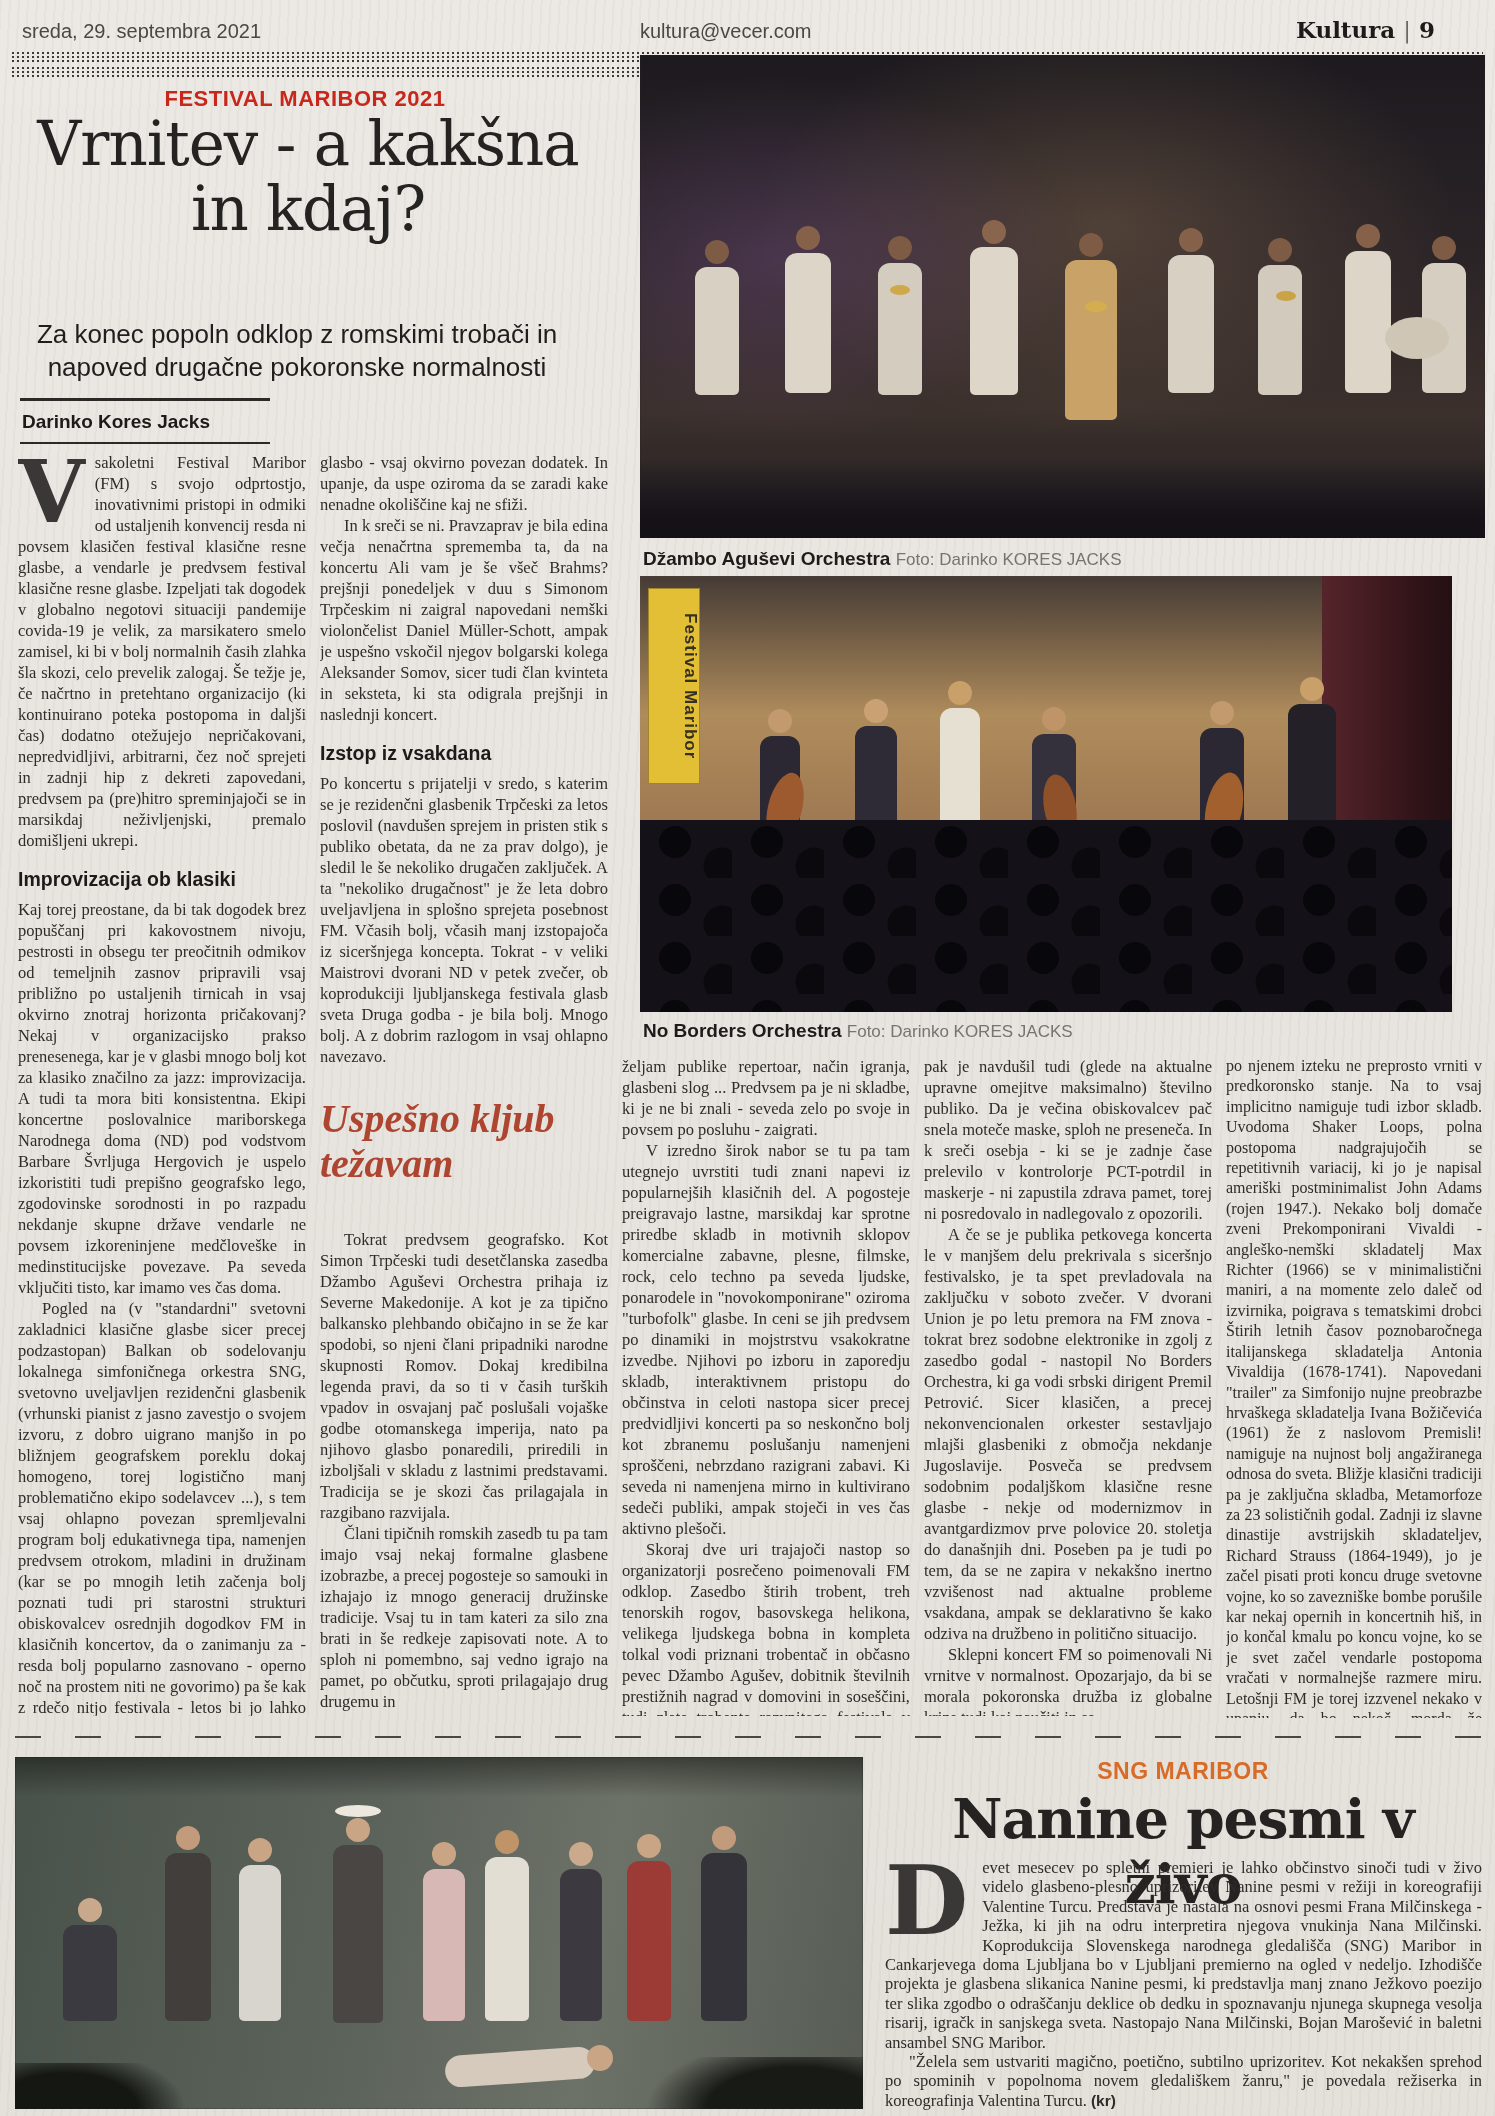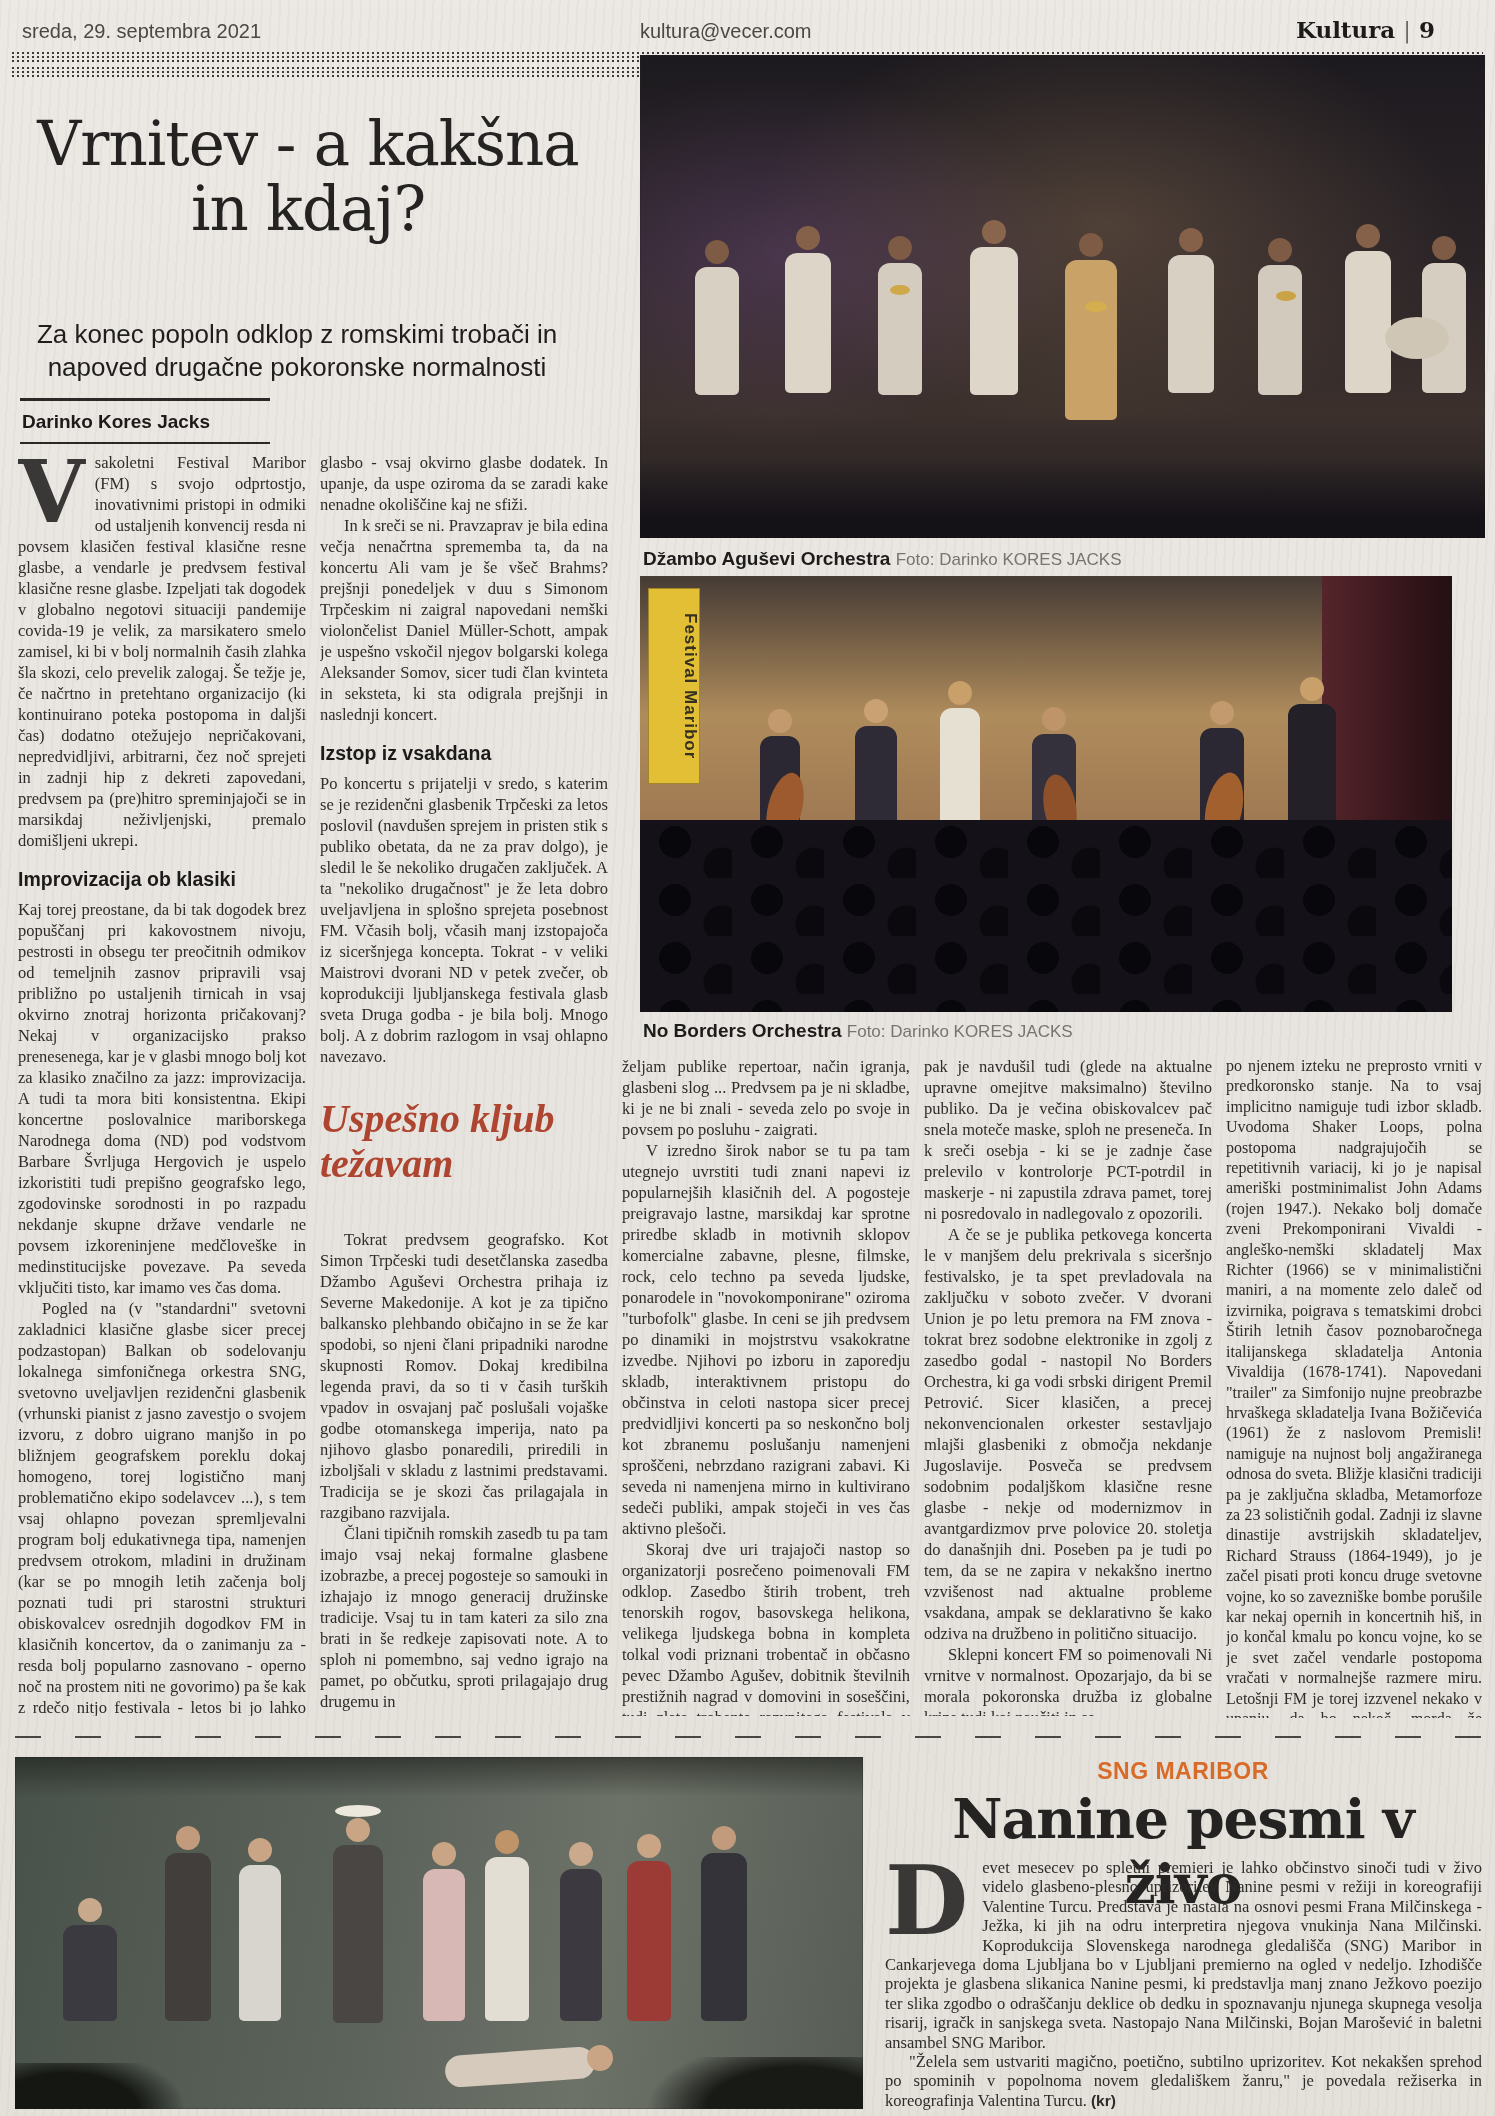--- a/index.html
+++ b/index.html
@@ -82,20 +82,21 @@
     <div class="dotrow"></div>
       <div class="dotrow"></div>
       <div class="dotrow"></div>
   </div>
   <div class="abs" style="left:12px;top:67px;width:1471px;">
     <div class="dotrow"></div>
       <div class="dotrow"></div>
       <div class="dotrow"></div>
   </div>
 
+  <div class="abs kicker" style="left:20px;top:86px;width:570px;">FESTIVAL MARIBOR 2021</div>
   <div class="abs headline" style="left:18px;top:112px;width:580px;">Vrnitev - a kakšna in kdaj?</div>
   <div class="abs deck" style="left:16px;top:318px;width:562px;">Za konec popoln odklop z romskimi trobači in napoved drugačne pokoronske normalnosti</div>
   <div class="abs byline" style="left:20px;top:398px;width:248px;">Darinko Kores Jacks</div>
 
   <div class="abs photo" style="left:640px;top:55px;width:845px;height:483px;
        background:
          radial-gradient(420px 260px at 16% 42%, rgba(140,92,160,.30), rgba(0,0,0,0) 70%),
          radial-gradient(500px 300px at 55% 35%, rgba(235,185,125,.20), rgba(0,0,0,0) 70%),
          linear-gradient(180deg,#1d1a1f 0%, #2b2427 42%, #3b302c 74%, #221e21 100%);">
     <div class="person" style="left:55px;top:212px;width:44px;height:128px;background:#d8d0c2;">
@@ -169,21 +170,21 @@
   </div>
 
   <div class="abs col" style="left:18px;top:452px;width:288px;height:1264px;">
     <p><span class="dropcap">V</span><span>sakoletni Festival Maribor (FM) s svojo odprtostjo, inovativnimi pristopi in odmiki od ustaljenih konvencij resda ni povsem klasičen festival klasične resne glasbe, a vendarle je predvsem festival klasične resne glasbe. Izpeljati tak dogodek v globalno negotovi situaciji pandemije covida-19 je velik, za marsikatero smelo zamisel, ki bi v bolj normalnih časih zlahka šla skozi, celo prevelik zalogaj. Še težje je, če načrtno in pretehtano organizacijo (ki kontinuirano poteka postopoma in daljši čas) dodatno otežujejo nepričakovani, nepredvidljivi, arbitrarni, čez noč sprejeti in zadnji hip z dekreti zapovedani, predvsem pa (pre)hitro spreminjajoči se in marsikdaj neživljenjski, premalo domišljeni ukrepi.</span></p>
     <h3 class="subhead">Improvizacija ob klasiki</h3>
     <p>Kaj torej preostane, da bi tak dogodek brez popuščanj pri kakovostnem nivoju, pestrosti in obsegu ter preočitnih odmikov od temeljnih zasnov pripravili vsaj približno po ustaljenih tirnicah in vsaj okvirno znotraj horizonta pričakovanj? Nekaj v organizacijsko prakso prenesenega, kar je v glasbi mnogo bolj kot za klasiko značilno za jazz: improvizacija. A tudi ta mora biti konsistentna. Ekipi koncertne poslovalnice mariborskega Narodnega doma (ND) pod vodstvom Barbare Švrljuga Hergovich je uspelo izkoristiti tudi prepišno geografsko lego, zgodovinske sorodnosti in po razpadu nekdanje skupne države vendarle ne povsem izkoreninjene medčloveške in medinstitucijske povezave. Pa seveda vključiti tisto, kar imamo ves čas doma.</p>
     <p class="indent">Pogled na (v "standardni" svetovni zakladnici klasične glasbe sicer precej podzastopan) Balkan ob sodelovanju lokalnega simfoničnega orkestra SNG, svetovno uveljavljen rezidenčni glasbenik (vrhunski pianist z jasno zavestjo o svojem izvoru, z dobro uigrano manjšo in po bližnjem geografskem poreklu dokaj homogeno, torej logistično manj problematično ekipo sodelavcev ...), s tem vsaj ohlapno povezan spremljevalni program bolj edukativnega tipa, namenjen predvsem otrokom, mladini in družinam (kar se po mnogih letih začenja bolj poznati tudi pri starostni strukturi obiskovalcev osrednjih dogodkov FM in klasičnih koncertov, da o zanimanju za - resda bolj popularno zasnovano - operno noč na prostem niti ne govorimo) pa še kak z rdečo nitjo festivala - letos bi jo lahko opredelili kot sledenje povezavam med ljudsko in klasično</p>
   </div>
 
   <div class="abs col" style="left:320px;top:452px;width:288px;height:1264px;">
-    <p>glasbo - vsaj okvirno glasbe dodatek. In upanje, da uspe oziroma da se zaradi kake nenadne okoliščine kaj ne sfiži.</p>
+    <p>glasbo - vsaj okvirno povezan dodatek. In upanje, da uspe oziroma da se zaradi kake nenadne okoliščine kaj ne sfiži.</p>
     <p class="indent">In k sreči se ni. Pravzaprav je bila edina večja nenačrtna sprememba ta, da na koncertu Ali vam je še všeč Brahms? prejšnji ponedeljek v duu s Simonom Trpčeskim ni zaigral napovedani nemški violončelist Daniel Müller-Schott, ampak je uspešno vskočil njegov bolgarski kolega Aleksander Somov, sicer tudi član kvinteta in seksteta, ki sta odigrala prejšnji in naslednji koncert.</p>
     <h3 class="subhead">Izstop iz vsakdana</h3>
     <p>Po koncertu s prijatelji v sredo, s katerim se je rezidenčni glasbenik Trpčeski za letos poslovil (navdušen sprejem in pristen stik s publiko obetata, da ne za prav dolgo), je sledil le še nekoliko drugačen zaključek. A ta "nekoliko drugačnost" je že leta dobro uveljavljena in splošno sprejeta posebnost FM. Včasih bolj, včasih manj izstopajoča iz siceršnjega koncepta. Tokrat - v veliki Maistrovi dvorani ND v petek zvečer, ob koprodukciji ljubljanskega festivala glasb sveta Druga godba - je bila bolj. Mnogo bolj. A z dobrim razlogom in vsaj ohlapno navezavo.</p>
     <div class="pullquote">Uspešno kljub težavam</div>
     <p class="indent">Tokrat predvsem geografsko. Kot Simon Trpčeski tudi desetčlanska zasedba Džambo Aguševi Orchestra prihaja iz Severne Makedonije. A kot je za tipično balkansko plehbando običajno in se že kar spodobi, so njeni člani pripadniki narodne skupnosti Romov. Dokaj kredibilna legenda pravi, da so ti v časih turških vpadov in osvajanj pač poslušali vojaške godbe otomanskega imperija, nato pa njihovo glasbo ponaredili, priredili in izboljšali v skladu z lastnimi predstavami. Tradicija se je skozi čas prilagajala in razgibano razvijala.</p>
     <p class="indent">Člani tipičnih romskih zasedb tu pa tam imajo vsaj nekaj formalne glasbene izobrazbe, a precej pogosteje so samouki in izhajajo iz mnogo generacij družinske tradicije. Vsaj tu in tam kateri za silo zna brati in še redkeje zapisovati note. A to sploh ni pomembno, saj vedno igrajo na pamet, po občutku, sproti prilagajajo drug drugemu in</p>
   </div>
 
   <div class="abs col" style="left:622px;top:1056px;width:288px;height:660px;">
     <p>željam publike repertoar, način igranja, glasbeni slog ... Predvsem pa je ni skladbe, ki je ne bi znali - seveda zelo po svoje in povsem po posluhu - zaigrati.</p>

